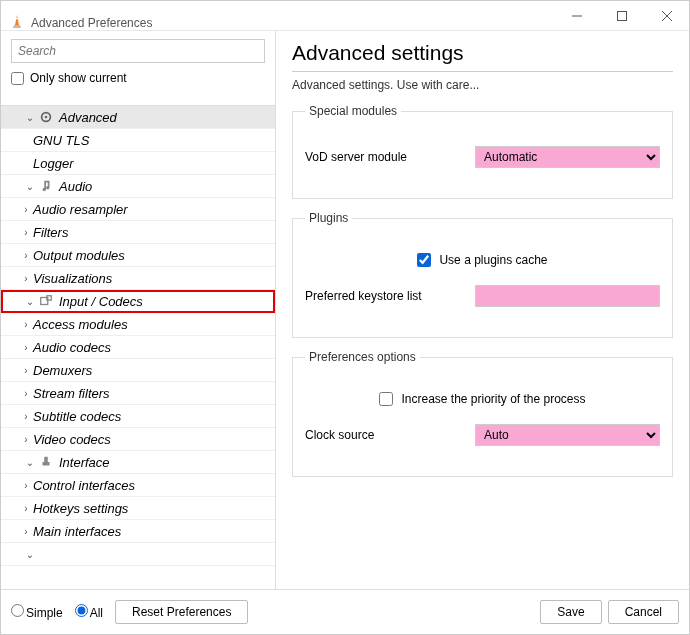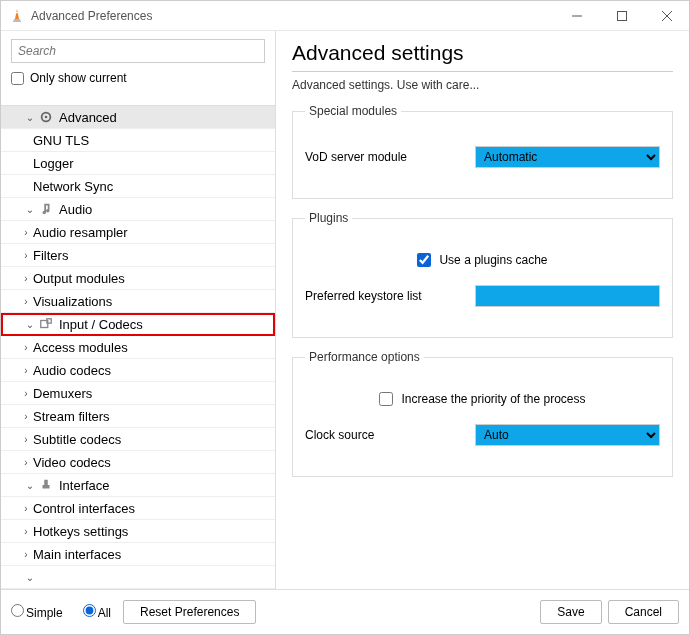--- a/index.html
+++ b/index.html
@@ -1,50 +1,50 @@
 <!DOCTYPE html>
 <html><head>
 <meta charset="utf-8">
 <style>
 * { box-sizing: border-box; margin: 0; padding: 0; }
 body { font-family: "Segoe UI", Tahoma, sans-serif; font-size: 12px; background: #fff; width: 690px; height: 635px; overflow: hidden; border: 1px solid #ccc; position: relative; }
-.titlebar { height: 30px; display: flex; align-items: center; padding: 0 8px; background: #fff; border-bottom: 1px solid #e8e8e8; position: relative; }
+.titlebar { height: 30px; display: flex; align-items: flex-end; padding: 0 8px; background: #fff; border-bottom: 1px solid #e8e8e8; position: relative; }
 .titlebar .app-icon { width: 16px; height: 16px; margin-right: 6px; }
 .titlebar .title { color: #555; font-size: 12px; }
 .win-controls { position: absolute; right: 0; top: 0; display: flex; }
 .win-btn { width: 45px; height: 30px; display: flex; align-items: center; justify-content: center; color: #555; }
 .content { display: flex; height: calc(100% - 30px - 45px); }
 .left-panel { width: 275px; border-right: 1px solid #ddd; display: flex; flex-direction: column; }
 .search-box { height: 24px; width: calc(100% - 20px); margin: 8px 10px 4px 10px; border: 1px solid #ccc; padding: 2px 6px; font-size: 12px; color: #999; font-style: italic; }
 .only-current { display: flex; align-items: center; padding: 4px 10px 20px 10px; font-size: 12px; }
 .only-current input { margin-right: 6px; }
 .tree-wrap { flex: 1; overflow-y: auto; position: relative; border-top: 1px solid #ddd; }
 .tree { }
 .tree-item { display: flex; align-items: center; height: 23px; padding-left: 18px; border-bottom: 1px solid #eee; cursor: default; }
 .tree-item.level1 { padding-left: 22px; }
 .tree-item.level2 { }
 .tree-item.selected { background: #e8e8e8; }
 .tree-item.highlighted { outline: 2px solid #e30000; outline-offset: -2px; }
 .chev { width: 14px; display: inline-flex; justify-content: center; color: #555; font-size: 10px; }
 .node-icon { width: 18px; height: 18px; display: inline-flex; align-items: center; justify-content: center; margin-right: 4px; color: #666; }
-.tree-label { font-size: 13px; }
+.tree-label { font-size: 13px; font-style: italic; }
 .tree-wrap::-webkit-scrollbar { width: 14px; }
 .tree-wrap::-webkit-scrollbar-thumb { background: #ccc; }
 .right-panel { flex: 1; padding: 10px 16px; overflow-y: auto; }
 .page-header { font-size: 21px; padding-bottom: 6px; border-bottom: 1px solid #ccc; margin-bottom: 6px; }
 .page-sub { font-size: 12px; color: #333; margin-bottom: 12px; }
 fieldset { border: 1px solid #ddd; border-radius: 0; margin-bottom: 12px; padding: 10px 12px 12px 12px; }
 legend { font-size: 12px; color: #333; padding: 0 4px; }
 .form-row { display: flex; align-items: center; margin: 18px 0; font-size: 12px; justify-content: center; }
 .form-row label.field { flex: 0 0 170px; }
-.form-row select, .form-row input[type=text] { flex: 1; height: 22px; border: 1px solid #ccc; padding: 0 4px; background: #0ea5e9; font-size: 12px; }
+.form-row select, .form-row input[type=text] { flex: 1; height: 22px; border: 1px solid #ccc; padding: 0 4px; background: #f9a8d4; font-size: 12px; }
 .form-row input[type=checkbox] { width: 14px; height: 14px; margin-right: 8px; accent-color: #0a64d8; }
 .footer { position: absolute; bottom: 0; left: 0; right: 0; height: 45px; border-top: 1px solid #ddd; display: flex; align-items: center; padding: 0 10px; background: #fff; }
 .show-settings { font-size: 11px; position: absolute; bottom: 28px; left: 12px; }
-.radio-group { display: flex; align-items: center; gap: 20px; font-size: 12px; }
+.radio-group { display: flex; align-items: center; gap: 12px; font-size: 12px; }
 .radio-group input { margin-right: 2px; accent-color: #0a64d8; }
 .btn { height: 24px; padding: 0 16px; border: 1px solid #bbb; background: #fff; font-size: 12px; border-radius: 2px; margin-left: 6px; }
 .btn.reset { margin-left: 12px; }
 .footer-right { margin-left: auto; display: flex; }
 </style>
 </head>
 <body>
 
 <div class="titlebar">
   <span class="app-icon">
@@ -95,24 +95,20 @@
           <span class="tree-label">Advanced</span>
         </div>
         <div class="tree-item level2">
             <span class="chev"></span>
             <span class="tree-label">GNU TLS</span>
           </div>
         <div class="tree-item level2">
             <span class="chev"></span>
             <span class="tree-label">Logger</span>
           </div>
-        <div class="tree-item level2">
-            <span class="chev"></span>
-            <span class="tree-label">Network Sync</span>
-          </div>
 
         <div class="tree-item level1">
           <span class="chev">⌄</span>
           <span class="node-icon">
               <svg width="14" height="14" viewBox="0 0 16 16">
                 <path d="M6 2 L12 2 L12 10 A2 2 0 1 1 10 8 L10 4 L8 4 L8 12 A2 2 0 1 1 6 10 Z" fill="#888"></path>
               </svg>
             </span>
           <span class="tree-label">Audio</span>
         </div>
@@ -216,21 +212,21 @@
         <input type="checkbox" checked="" style="">
         <span>Use a plugins cache</span>
       </div>
       <div class="form-row">
         <label class="field">Preferred keystore list</label>
         <input type="text" value="" style="">
       </div>
     </fieldset>
 
     <fieldset>
-      <legend>Performance options</legend>
+      <legend>Preferences options</legend>
       <div class="form-row">
         <input type="checkbox" style="">
         <span>Increase the priority of the process</span>
       </div>
       <div class="form-row">
         <label class="field">Clock source</label>
         <select><option>Auto</option></select>
       </div>
     </fieldset>
   </div>

